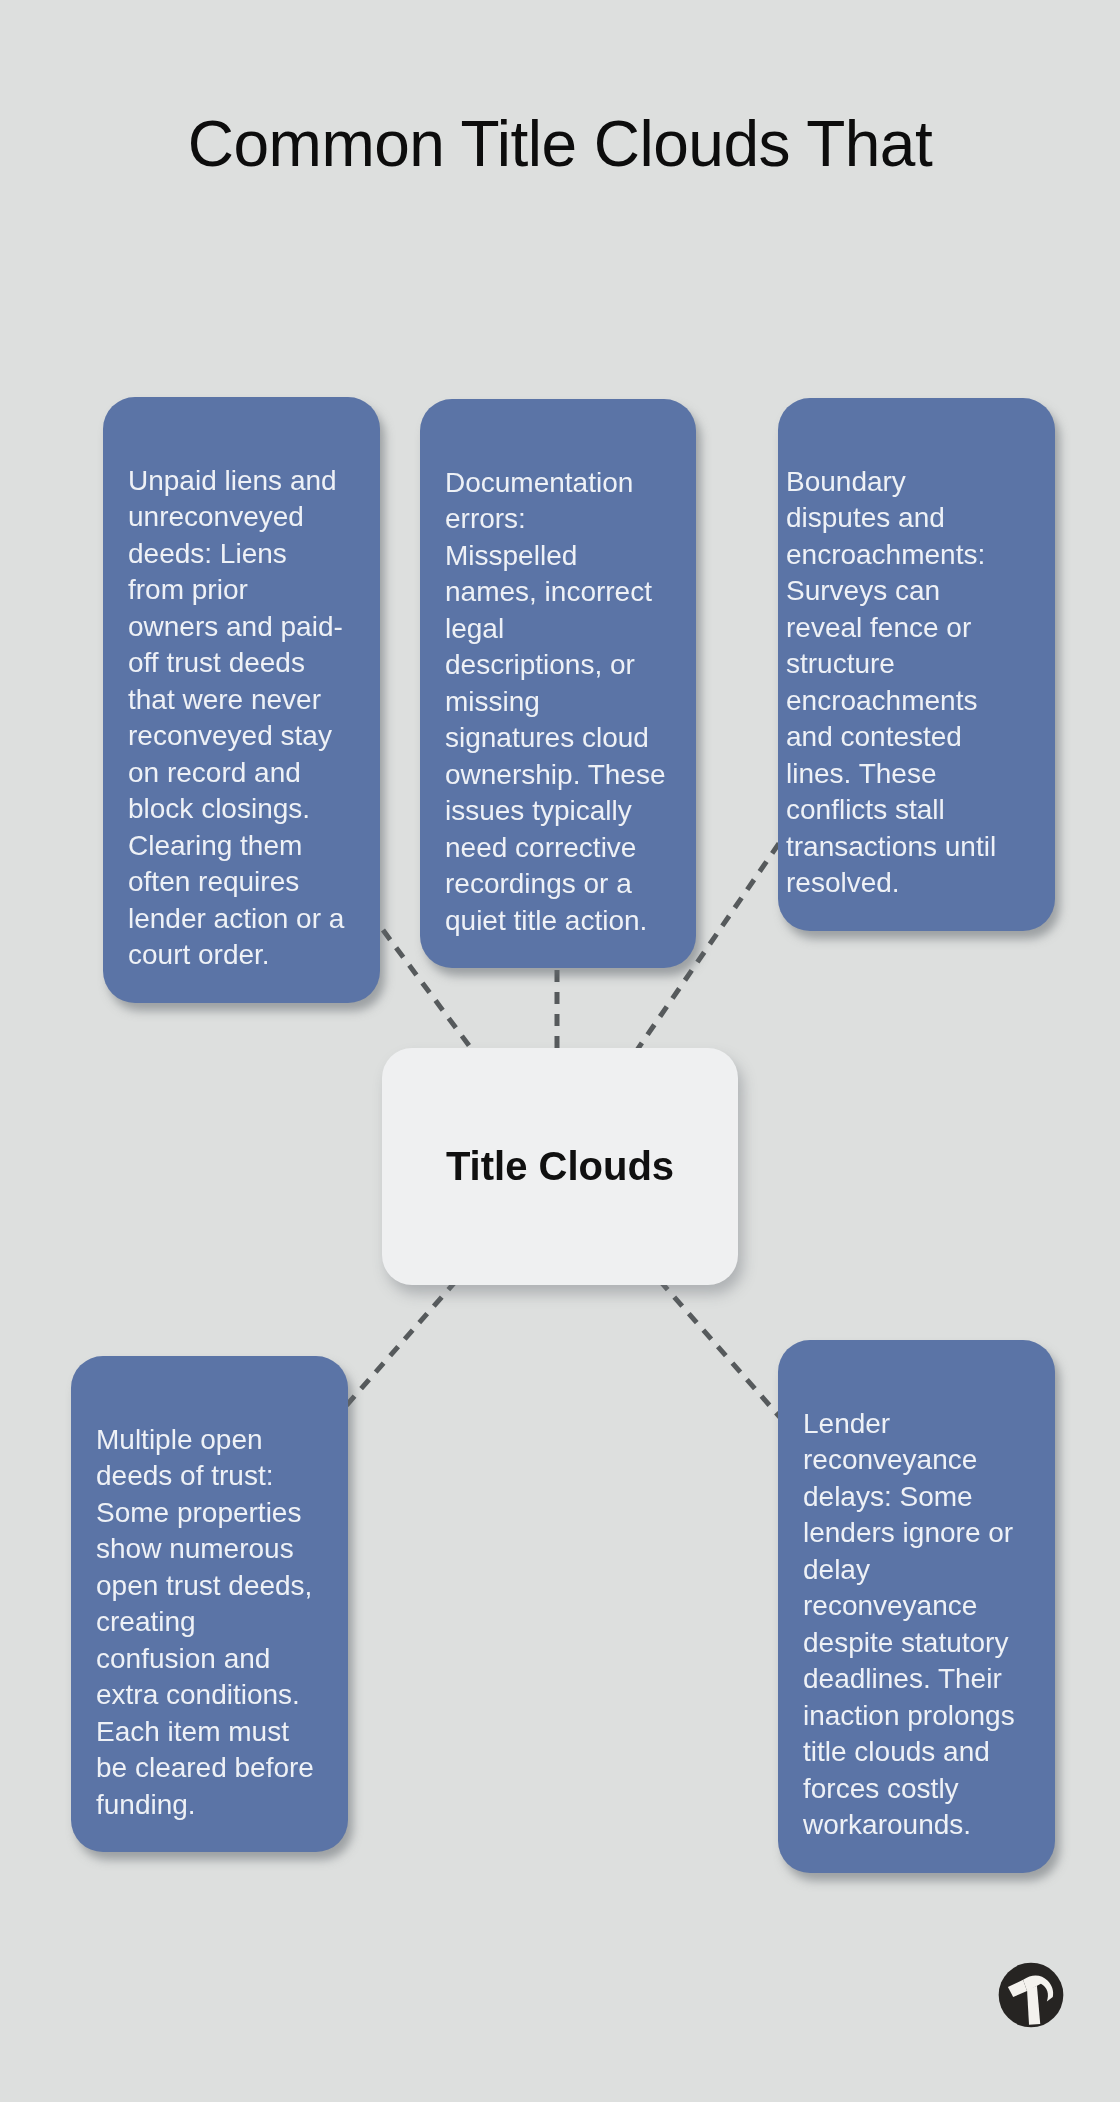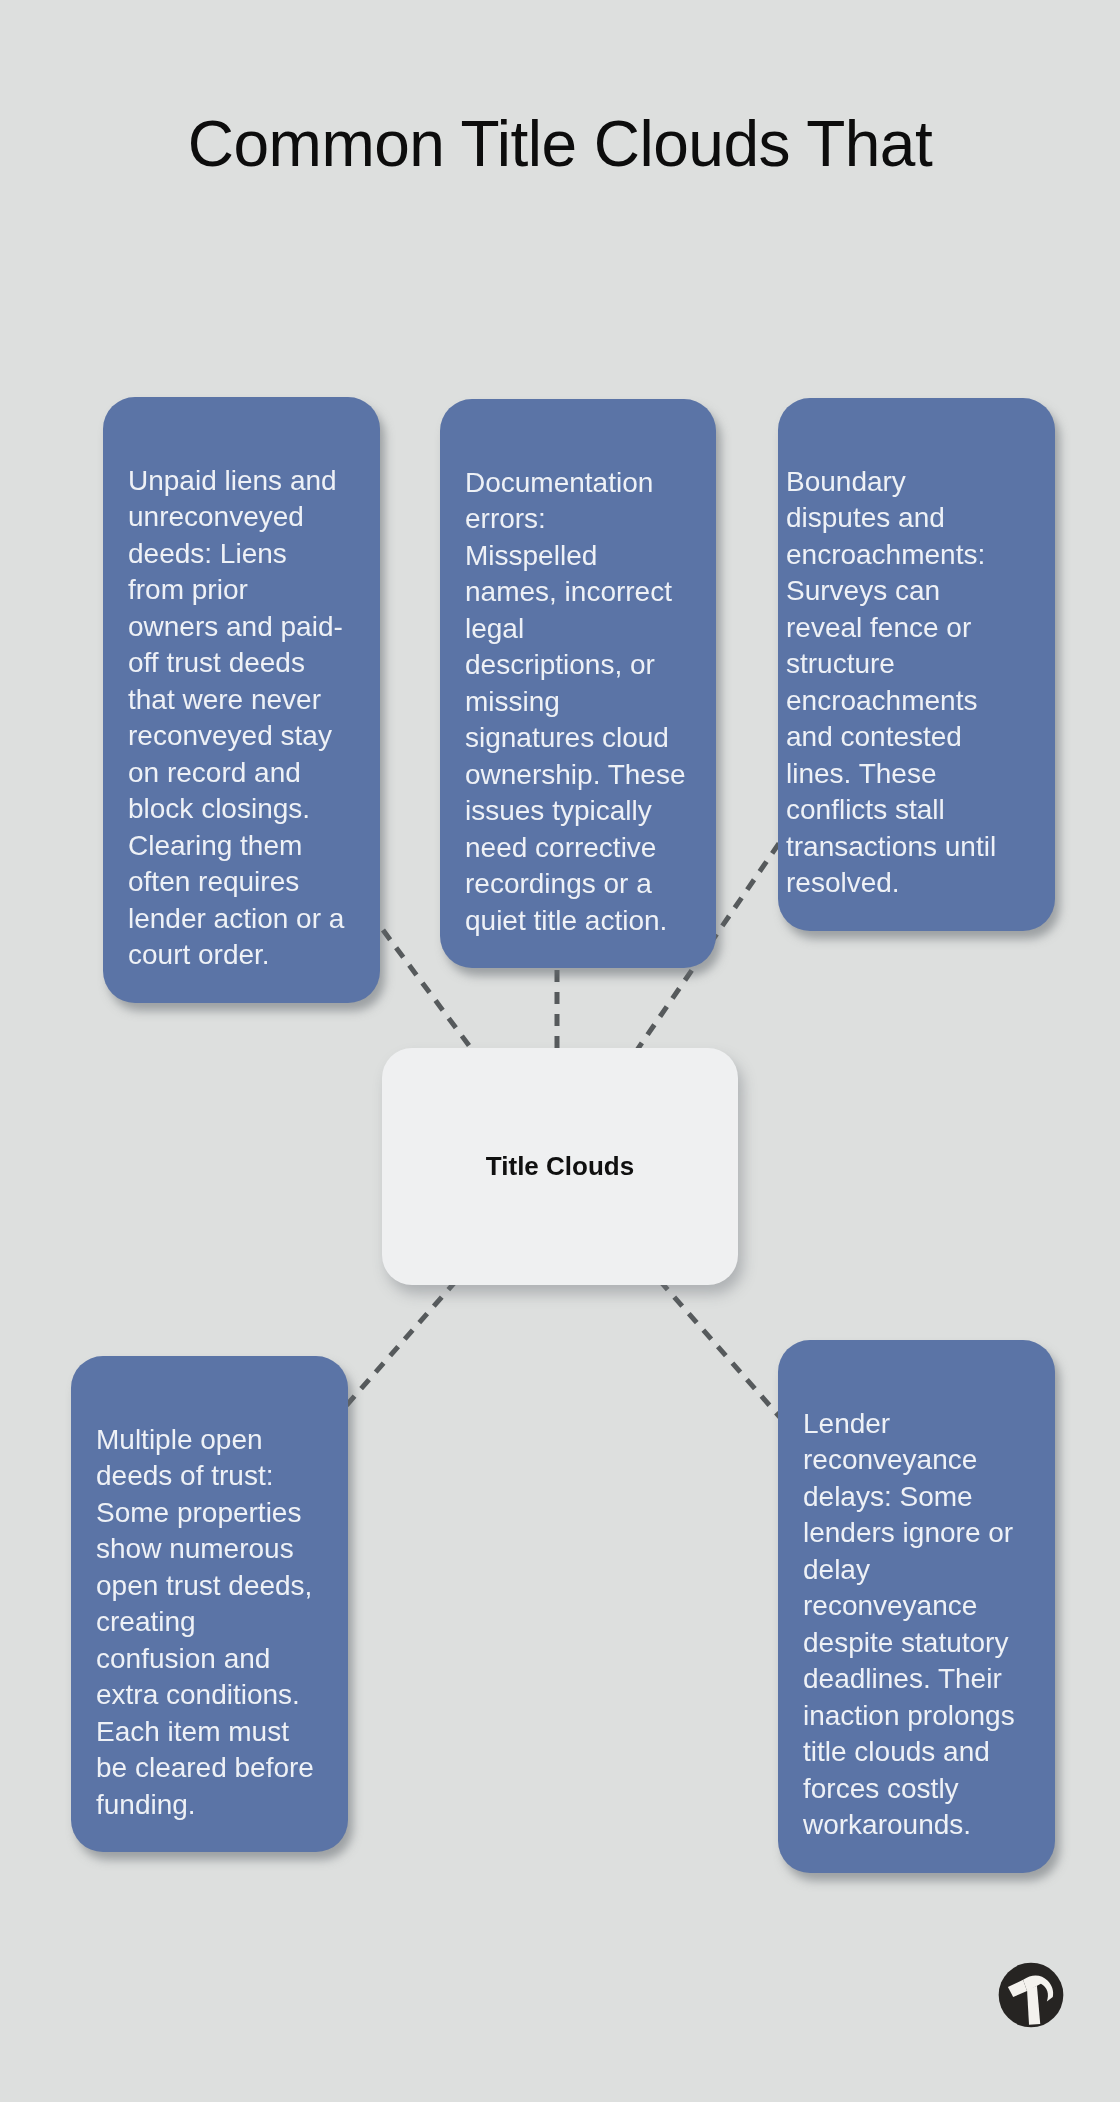--- a/index.html
+++ b/index.html
@@ -49,36 +49,36 @@
     border-radius:32px;
     padding:29px 25px;
     color:var(--box-text);
     font-size:28px;
     line-height:36.5px;
     white-space:pre-line;
     box-shadow:5px 8px 10px rgba(104,110,115,0.55);
     z-index:2;
   }
   .box-1{left:61px;top:397px;margin-left:42px;}
-  .box-2{left:420px;top:399px;width:276px;margin-left:20px;}
+  .box-2{left:420px;top:399px;width:276px;}
   .box-3{left:778px;top:398px;padding-left:8px;}
   .box-4{left:71px;top:1356px;}
   .box-5{left:778px;top:1340px;}
   .center-node{
     position:absolute;
     left:382px;top:1048px;
     width:356px;height:237px;
     background:var(--node-fill);
     border-radius:30px;
     box-shadow:5px 9px 14px rgba(118,123,128,0.45);
     display:flex;align-items:center;justify-content:center;
     z-index:2;
   }
   .center-node-label{
-    font-size:26px;
+    font-size:40px;
     font-weight:bold;
     color:var(--node-text);
   }
   .brand-logo{
     position:absolute;
     left:998px;top:1962px;
     width:66px;height:66px;
     z-index:2;
   }
   .brand-logo svg{display:block;width:66px;height:66px;}

